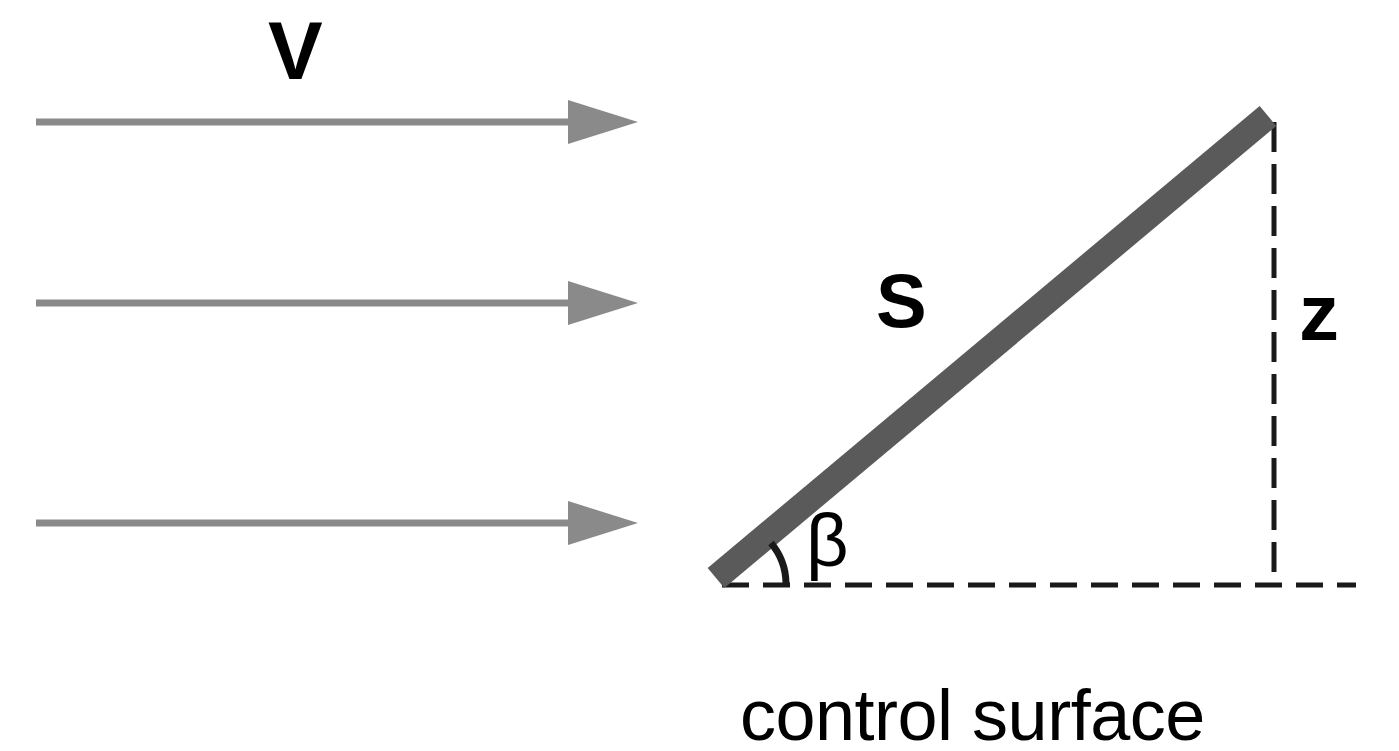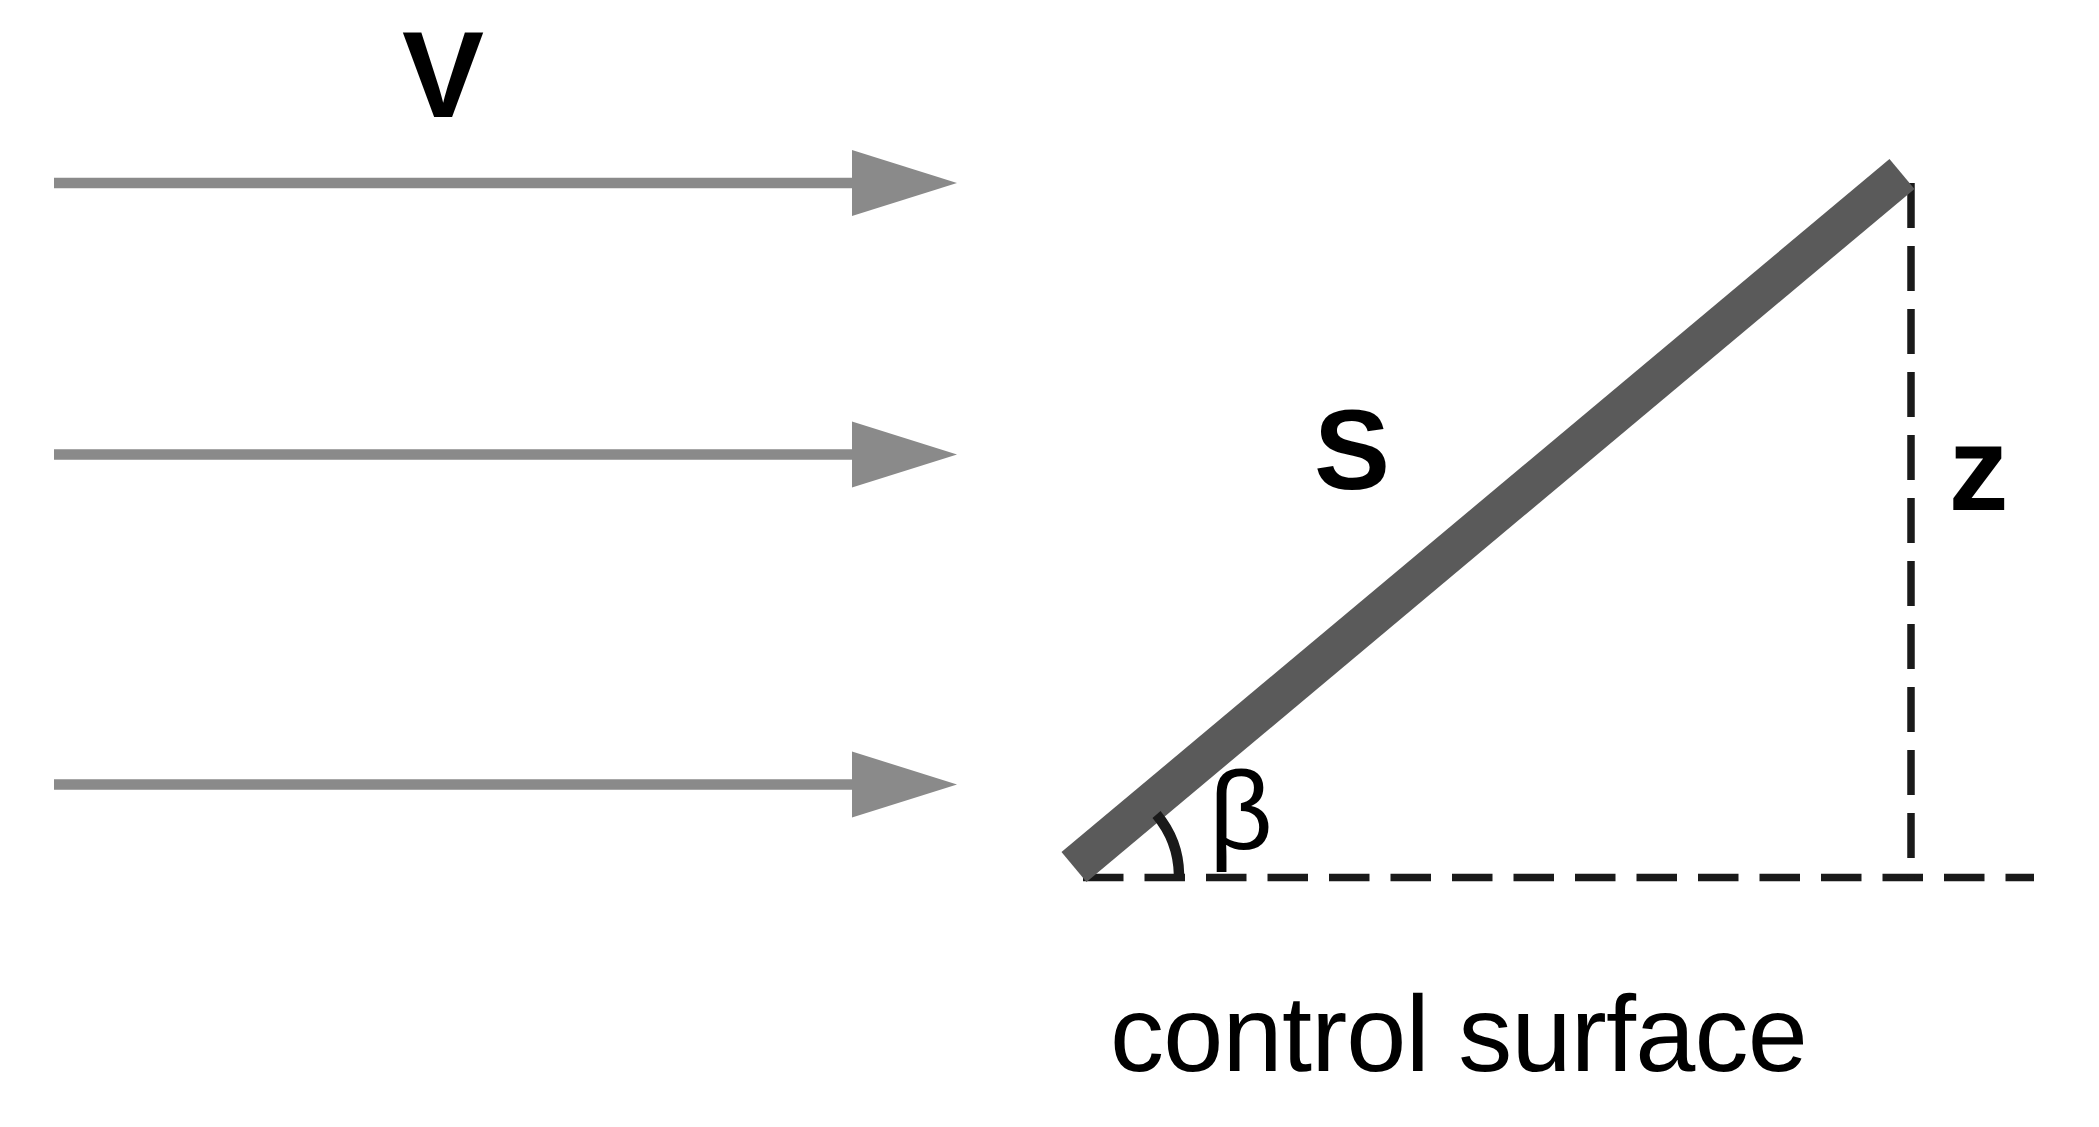--- a/index.html
+++ b/index.html
@@ -52,21 +52,21 @@
     font-weight: bold;
   }
   #label-beta {
     left: 806px;
     top: 504px;
     font-size: 74px;
     font-weight: normal;
   }
   #label-control-surface {
     left: 740px;
-    top: 654px;
+    top: 679px;
     font-size: 72px;
     font-weight: normal;
     letter-spacing: -0.5px;
   }
 </style>
 </head>
 <body>
 
 <div id="stage">
 

